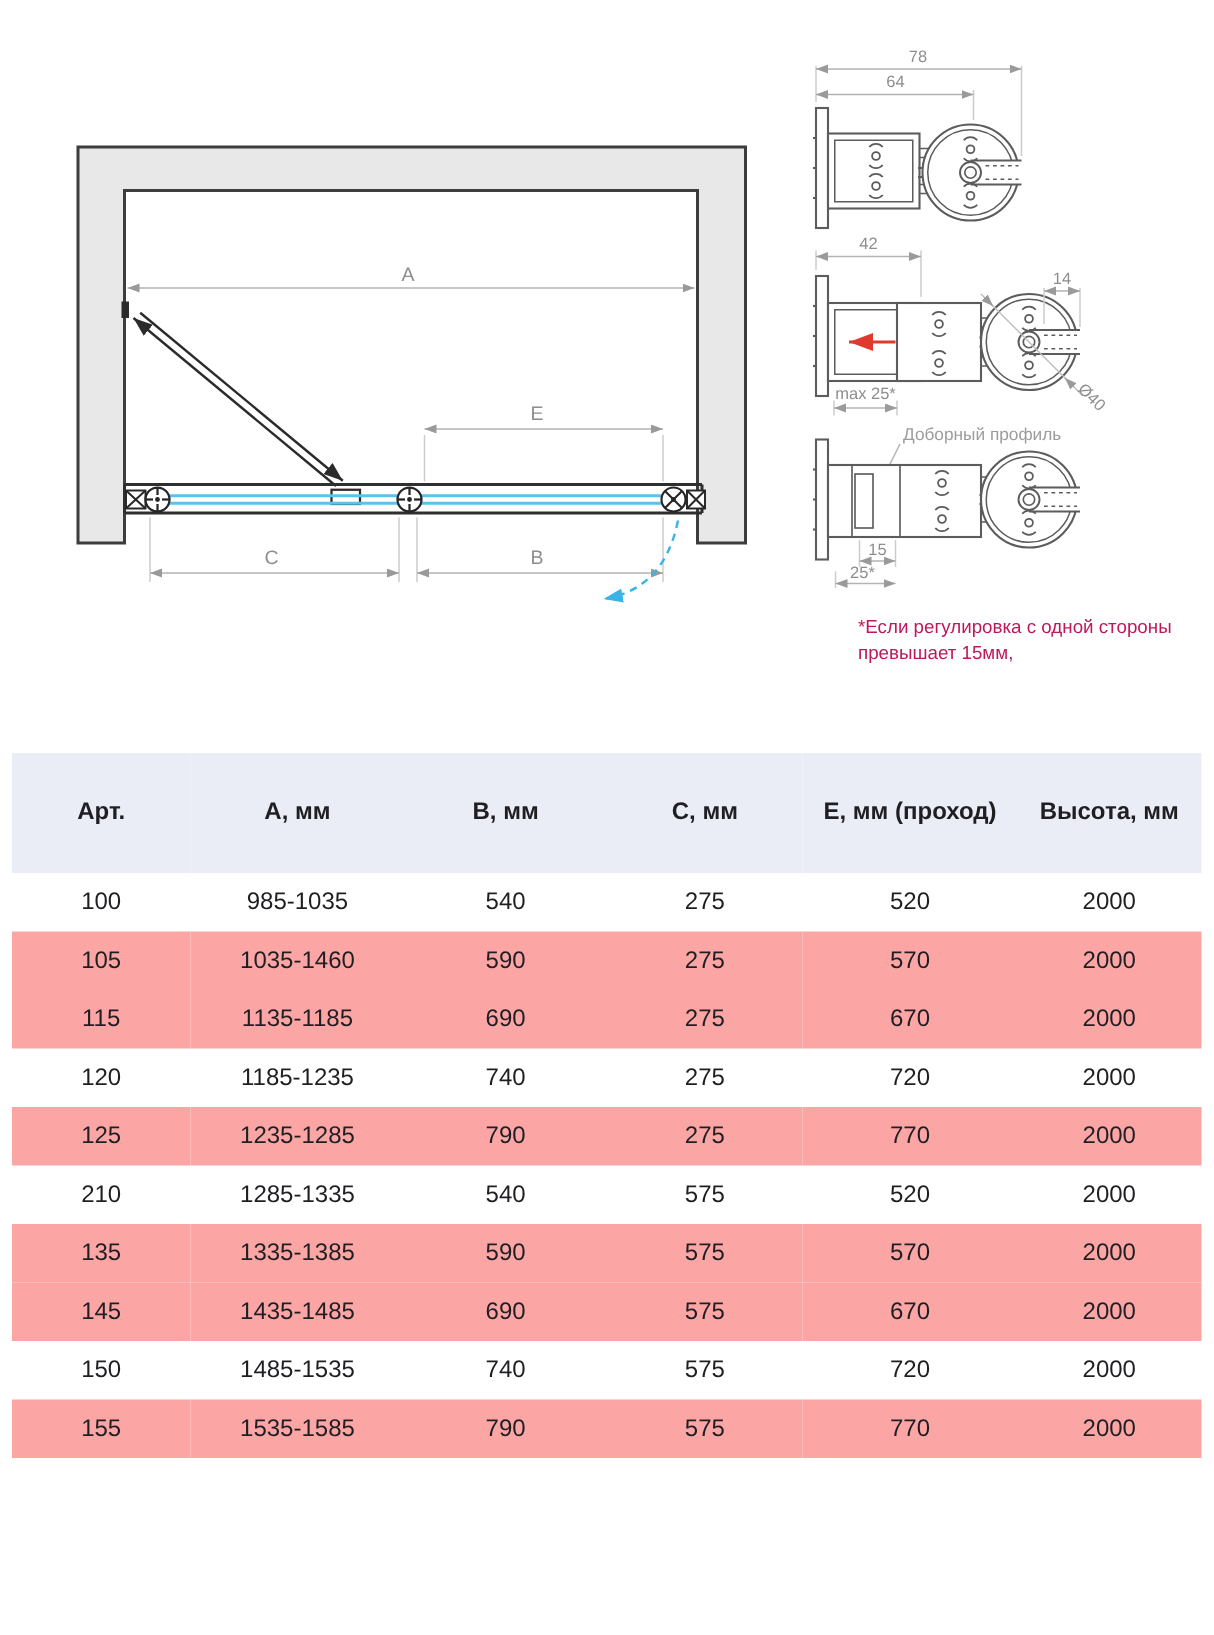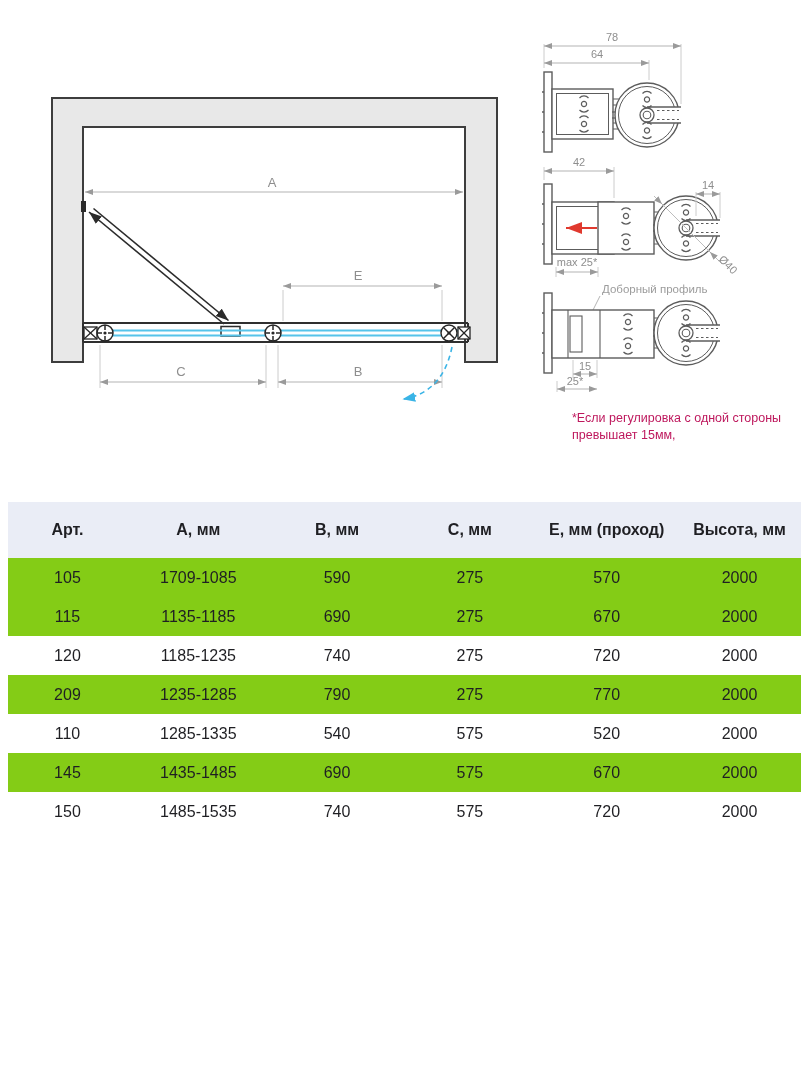--- a/index.html
+++ b/index.html
@@ -5,23 +5,23 @@
   html,body{margin:0;padding:0;background:#fff;}
   .canvas{position:relative;width:809px;height:1090px;background:#ffffff;overflow:hidden;
           font-family:"Liberation Sans","DejaVu Sans",sans-serif;}
   svg{display:block;}
   .note{position:absolute;left:531px;top:410px;width:268px;color:#be185d;
         font-size:12.5px;line-height:17px;margin-left:41px;}
   
   .spec-table{position:absolute;left:8px;top:502px;width:793px;border-collapse:collapse;
               table-layout:fixed;font-size:16px;color:#1f1f23;}
   .spec-table th{background:#eaedf6;font-weight:600;height:54px;text-align:center;
-                 vertical-align:middle;padding:1px;}
+                 vertical-align:middle;padding:13px;}
   .spec-table td{height:39px;text-align:center;vertical-align:middle;padding:0;font-weight:400;}
-  .spec-table tr.alt td{background:#84cc16;}
+  .spec-table tr.alt td{background:#fca5a5;}
 </style>
 </head>
 <body>
 
 <div class="canvas">
 
   <svg style="position:absolute;left:0;top:0" width="520" height="470" viewBox="0 0 520 470">
     <defs>
       <marker id="arr" markerWidth="9" markerHeight="7" refX="8" refY="3" orient="auto">
         <path d="M0 0 L8 3 L0 6 Z" fill="#9a9a9a"></path>
@@ -259,23 +259,31 @@
       <tr>
         <th>Арт.</th>
         <th>А, мм</th>
         <th>В, мм</th>
         <th>С, мм</th>
         <th>Е, мм (проход)</th>
         <th>Высота, мм</th>
       </tr>
     </thead>
     <tbody>
+      <tr>
+        <td>100</td>
+        <td>985-1035</td>
+        <td>540</td>
+        <td>275</td>
+        <td>520</td>
+        <td>2000</td>
+      </tr>
       <tr class="alt">
         <td>105</td>
-        <td>1709-1085</td>
+        <td>1035-1460</td>
         <td>590</td>
         <td>275</td>
         <td>570</td>
         <td>2000</td>
       </tr>
       <tr class="alt">
         <td>115</td>
         <td>1135-1185</td>
         <td>690</td>
         <td>275</td>
@@ -284,46 +292,62 @@
       </tr>
       <tr>
         <td>120</td>
         <td>1185-1235</td>
         <td>740</td>
         <td>275</td>
         <td>720</td>
         <td>2000</td>
       </tr>
       <tr class="alt">
-        <td>209</td>
+        <td>125</td>
         <td>1235-1285</td>
         <td>790</td>
         <td>275</td>
         <td>770</td>
         <td>2000</td>
       </tr>
       <tr>
-        <td>110</td>
+        <td>210</td>
         <td>1285-1335</td>
         <td>540</td>
         <td>575</td>
         <td>520</td>
+        <td>2000</td>
+      </tr>
+      <tr class="alt">
+        <td>135</td>
+        <td>1335-1385</td>
+        <td>590</td>
+        <td>575</td>
+        <td>570</td>
         <td>2000</td>
       </tr>
       <tr class="alt">
         <td>145</td>
         <td>1435-1485</td>
         <td>690</td>
         <td>575</td>
         <td>670</td>
         <td>2000</td>
       </tr>
       <tr>
         <td>150</td>
         <td>1485-1535</td>
         <td>740</td>
         <td>575</td>
         <td>720</td>
         <td>2000</td>
       </tr>
+      <tr class="alt">
+        <td>155</td>
+        <td>1535-1585</td>
+        <td>790</td>
+        <td>575</td>
+        <td>770</td>
+        <td>2000</td>
+      </tr>
     </tbody>
   </table>
 </div>
 
 </body></html>

